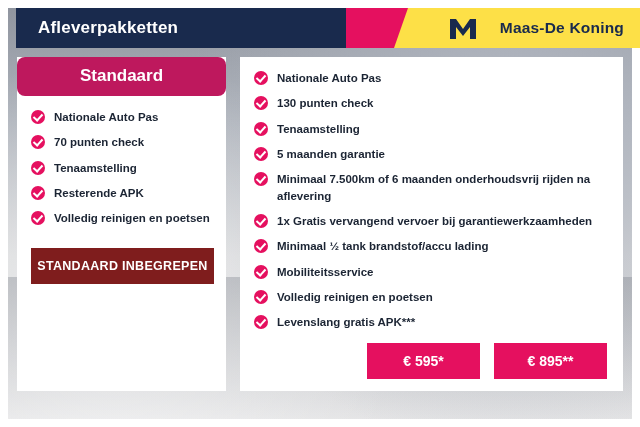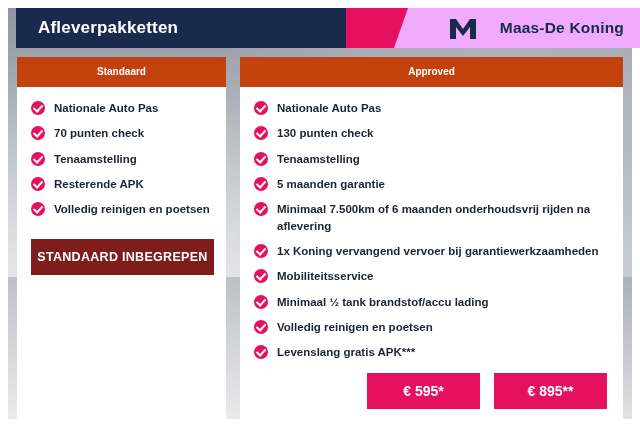--- a/index.html
+++ b/index.html
@@ -68,21 +68,21 @@
   }
   .header-mid:after {
     content: "";
     position: absolute; right: -14px; top: 0;
     width: 0; height: 0;
     border-top: 40px solid #e5105f;
     border-right: 14px solid transparent;
   }
   .header-right {
     flex: 1;
-    background: #f0abfc;
+    background: #fde047;
     display: flex; align-items: center; justify-content: flex-end;
     padding-right: 16px;
     gap: 22px;
   }
   .logo-mark {
     width: 30px; height: 26px;
     display: block;
   }
   .brand-name {
     color: #192a4d;
@@ -100,26 +100,27 @@
     gap: 14px;
     z-index: 4;
   }
   .card {
     background: #ffffff;
   }
   .card.standard { width: 209px; }
   .card.approved { width: 383px; }
 
   .card-head {
-    background: #c2410c;
+    background: #be185d;
     color: #ffffff;
     text-align: center;
     font-weight: bold;
-    font-size: 10px;
+    font-size: 17px;
     padding: 9px 0 10px;
+    border-radius: 8px;
   }
   .card-body {
     padding: 13px 12px 12px 14px;
   }
   .feature {
     display: flex;
     align-items: flex-start;
     gap: 9px;
     margin-bottom: 9px;
   }
@@ -226,21 +227,20 @@
         </div>
         <div class="feature">
           <span class="check"></span>
           <span class="feature-text">Volledig reinigen en poetsen</span>
         </div>
         <button class="cta">STANDAARD INBEGREPEN</button>
       </div>
     </div>
 
     <div class="card approved">
-      <div class="card-head">Approved</div>
       <div class="card-body">
         <div class="feature">
           <span class="check"></span>
           <span class="feature-text">Nationale Auto Pas</span>
         </div>
         <div class="feature">
           <span class="check"></span>
           <span class="feature-text">130 punten check</span>
         </div>
         <div class="feature">
@@ -250,29 +250,29 @@
         <div class="feature">
           <span class="check"></span>
           <span class="feature-text">5 maanden garantie</span>
         </div>
         <div class="feature">
           <span class="check"></span>
           <span class="feature-text">Minimaal 7.500km of 6 maanden onderhoudsvrij rijden na aflevering</span>
         </div>
         <div class="feature">
           <span class="check"></span>
-          <span class="feature-text">1x Koning vervangend vervoer bij garantiewerkzaamheden</span>
+          <span class="feature-text">1x Gratis vervangend vervoer bij garantiewerkzaamheden</span>
+        </div>
+        <div class="feature">
+          <span class="check"></span>
+          <span class="feature-text">Minimaal ½ tank brandstof/accu lading</span>
         </div>
         <div class="feature">
           <span class="check"></span>
           <span class="feature-text">Mobiliteitsservice</span>
-        </div>
-        <div class="feature">
-          <span class="check"></span>
-          <span class="feature-text">Minimaal ½ tank brandstof/accu lading</span>
         </div>
         <div class="feature">
           <span class="check"></span>
           <span class="feature-text">Volledig reinigen en poetsen</span>
         </div>
         <div class="feature">
           <span class="check"></span>
           <span class="feature-text">Levenslang gratis APK***</span>
         </div>
 

